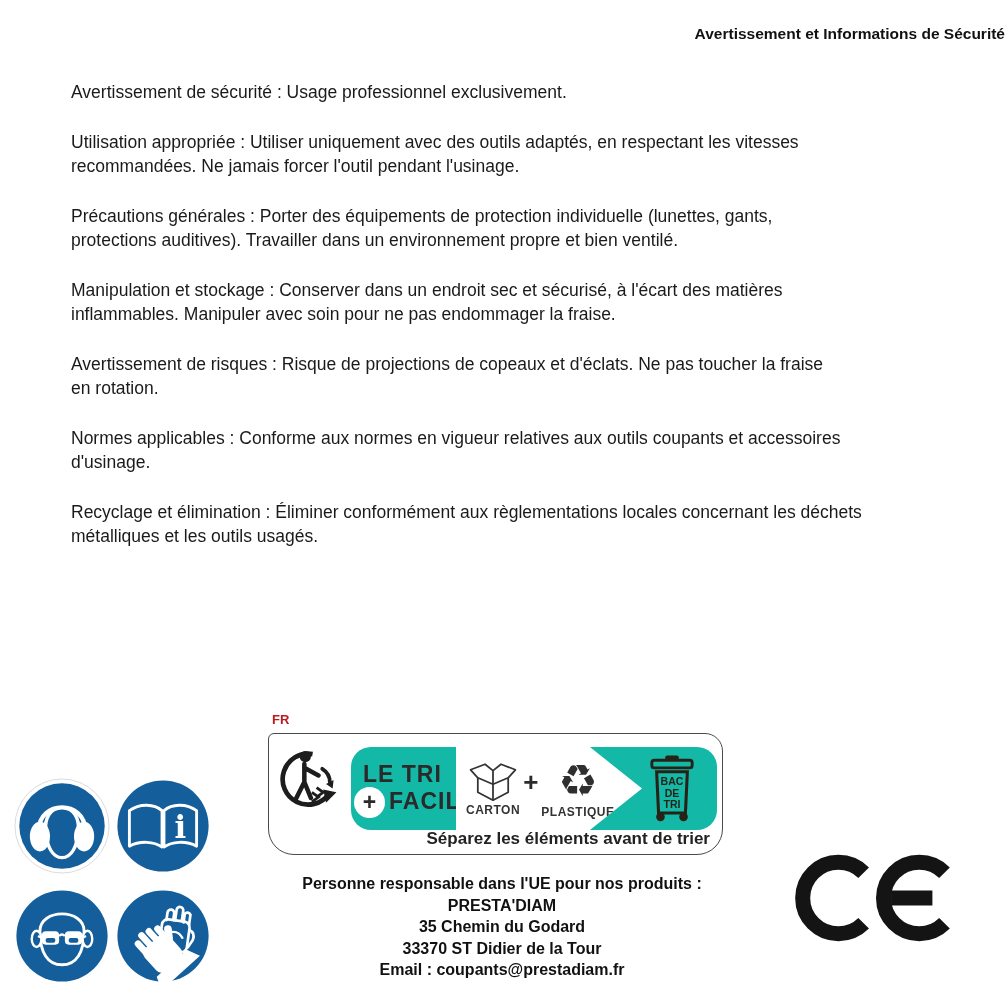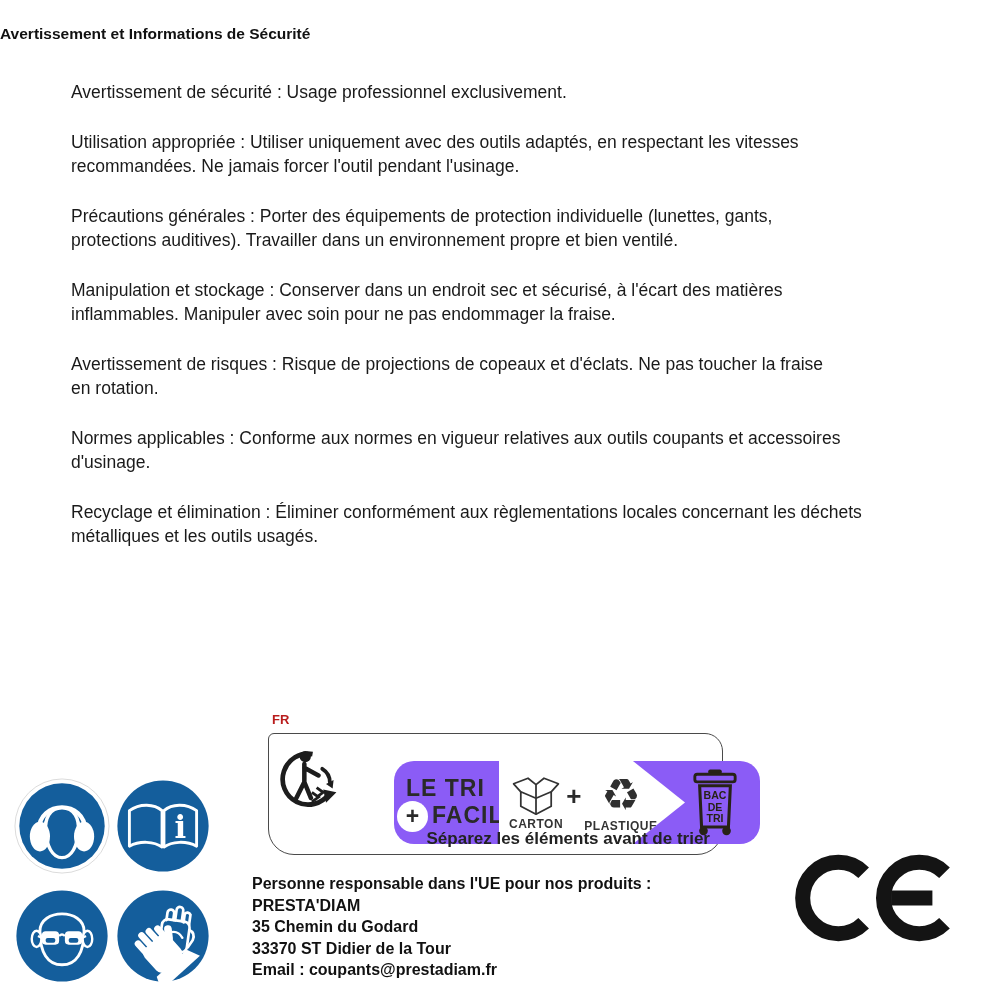--- a/index.html
+++ b/index.html
@@ -1,54 +1,54 @@
 <!DOCTYPE html>
 <html><head>
 <meta charset="utf-8">
 <style>
   html,body{margin:0;padding:0;background:#fff;}
   .page{position:relative;width:1005px;height:1005px;background:#fff;overflow:hidden;
         font-family:"Liberation Sans",sans-serif;color:#1a1a1a;}
-  .title{position:absolute;top:25px;left:0;width:1005px;text-align:left;
+  .title{position:absolute;top:25px;left:0;width:1005px;text-align:right;
          font-size:15.5px;font-weight:bold;color:#111;}
   .body-text{position:absolute;left:71px;top:80px;width:945px;}
   .body-text p{margin:0 0 25px 0;font-size:17.5px;line-height:24.5px;white-space:pre-line;color:#1a1a1a;}
 
   
   .pictos{position:absolute;left:14px;top:778px;display:grid;
           grid-template-columns:96px 96px;grid-column-gap:5px;grid-row-gap:14px;}
   .picto{width:96px;height:96px;}
 
   
   .fr-label{position:absolute;left:272px;top:712px;font-size:13px;font-weight:bold;color:#b91c1c;}
   .triman-box{position:absolute;left:268px;top:733px;width:455px;height:122px;background:#fff;
               border:1.5px solid #4a4a4a;border-radius:6px 18px 26px 26px;box-sizing:border-box;}
   .triman-icon{position:absolute;left:8px;top:9px;width:66px;height:78px;}
-  .yellow-band{position:absolute;left:82px;top:27px;width:366px;height:83px;
-               background:#8b5cf6;border-radius:20px;margin-left:43px;}
+  .yellow-band{position:absolute;left:82px;top:13px;width:366px;height:83px;
+               background:#14b8a6;border-radius:20px;}
   .letri{position:absolute;left:12px;top:16px;font-size:23px;font-weight:800;
          color:#2a2a2a;letter-spacing:1px;line-height:1;}
   .plus-circle{position:absolute;left:3px;top:40px;width:31px;height:31px;border-radius:50%;
                background:#fff;display:flex;align-items:center;justify-content:center;
                font-size:23px;font-weight:800;color:#2a2a2a;line-height:1;}
   .facile{position:absolute;left:38px;top:43px;font-size:23px;font-weight:800;
           color:#2a2a2a;letter-spacing:1px;line-height:1;}
   .chevron{position:absolute;left:105px;top:0;width:186px;height:83px;background:#fff;
            clip-path:polygon(0 0,72% 0,100% 50%,72% 100%,0 100%);
            display:flex;align-items:center;padding-left:10px;box-sizing:border-box;}
   .mat-block{display:flex;flex-direction:column;align-items:center;}
   .mat-label{font-size:12px;font-weight:bold;color:#333;letter-spacing:0.5px;margin-top:1px;}
   .joiner{font-size:26px;font-weight:800;color:#2b2b2b;margin:0 3px 14px 3px;line-height:1;}
   .recycle-glyph{font-family:"DejaVu Sans",sans-serif;font-size:44px;line-height:46px;color:#2f2f2f;}
   .bin{position:absolute;left:297px;top:8px;width:48px;height:68px;}
   .tagline{position:absolute;right:12px;top:95px;font-size:17px;
            font-weight:700;color:#222;}
 
   
-  .resp{position:absolute;left:252px;top:873px;width:500px;
+  .resp{position:absolute;left:252px;top:873px;width:500px;text-align:center;
         font-weight:bold;font-size:16px;line-height:21.5px;color:#111;}
 
   .ce{position:absolute;left:793px;top:851px;width:166px;height:94px;}
 </style>
 </head>
 <body>
 
 <div class="page">
 
   <div class="title">Avertissement et Informations de Sécurité</div>

